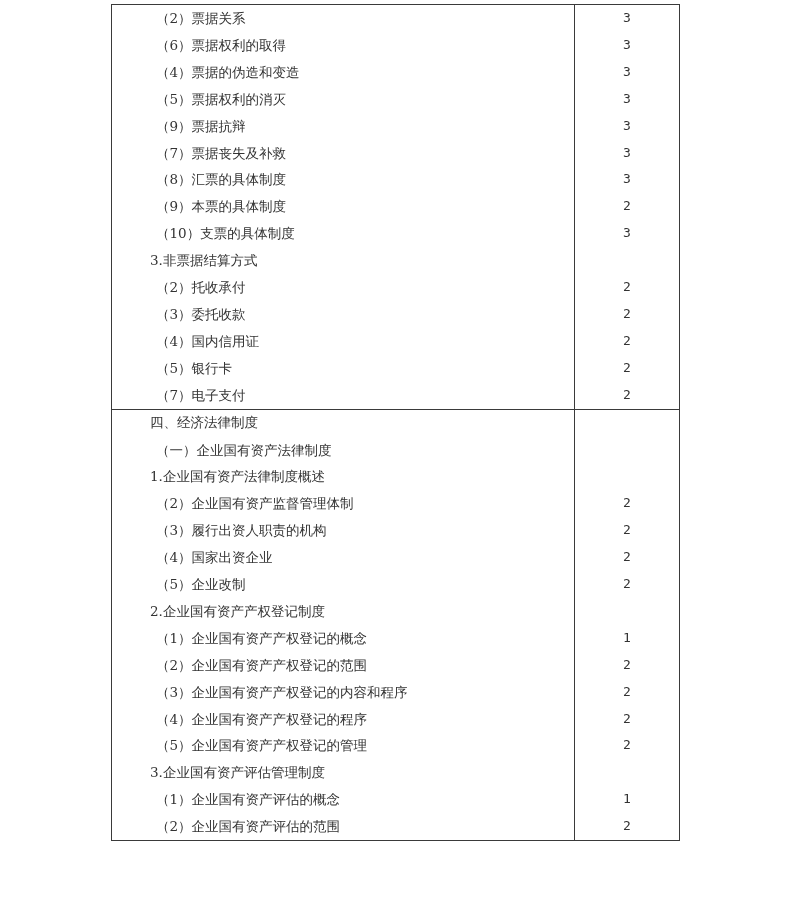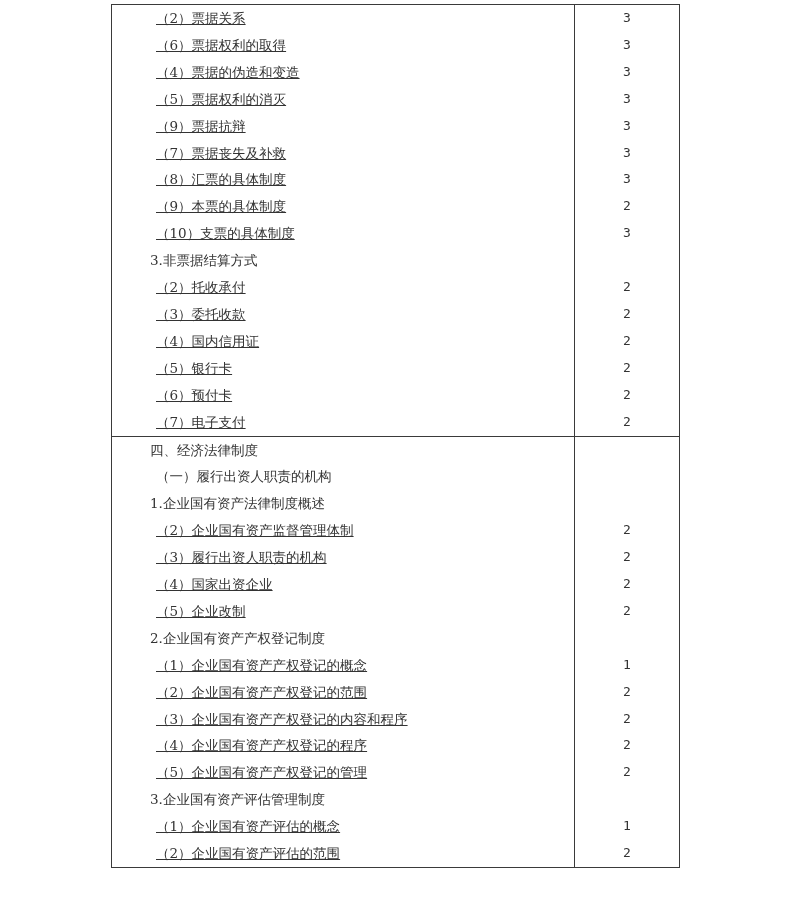--- a/index.html
+++ b/index.html
@@ -38,22 +38,22 @@
   }
   .col-level {
     width: 104px;
     border-right: 1.3px solid #3a3a3a;
     text-align: center;
     font-family: "DejaVu Sans Mono", "Liberation Mono", monospace;
     font-size: 13px;
   }
   .doc-table tr.first-row td { border-top: 1.3px solid #3a3a3a; }
   .doc-table tr.last-row td { border-bottom: 1.3px solid #3a3a3a; }
-  .doc-table tr.section-start td { border-top: 1.3px solid #3a3a3a; }
-  .lvl-item .topic-text { padding-left: 44px; text-decoration: underline; }
+  .doc-table tr.section-start td { border-top: 1.3px solid #3a3a3a; font-family: Liberation Serif, serif; }
+  .lvl-item .topic-text { padding-left: 44px; }
   .lvl-sub .topic-text { padding-left: 38px; }
   .lvl-section .topic-text { padding-left: 38px; }
   .lvl-group .topic-text { padding-left: 44px; }
   .topic-text { display: block; }
 </style>
 </head>
 <body>
 
 <table class="doc-table">
   <tbody id="table-body">
@@ -136,39 +136,33 @@
         <td class="col-level"><span>2</span></td>
       </tr>
       <tr class="lvl-item">
         <td class="col-topic">
           <span class="topic-text">（5）银行卡</span>
         </td>
         <td class="col-level"><span>2</span></td>
       </tr>
       <tr class="lvl-item">
         <td class="col-topic">
-          <span class="topic-text">（6）预付卡</span>
-        </td>
-        <td class="col-level"><span>2</span></td>
-      </tr>
-      <tr class="lvl-item">
-        <td class="col-topic">
           <span class="topic-text">（7）电子支付</span>
         </td>
         <td class="col-level"><span>2</span></td>
       </tr>
       <tr class="lvl-section section-start">
         <td class="col-topic">
           <span class="topic-text">四、经济法律制度</span>
         </td>
         <td class="col-level"><span></span></td>
       </tr>
       <tr class="lvl-group">
         <td class="col-topic">
-          <span class="topic-text">（一）履行出资人职责的机构</span>
+          <span class="topic-text">（一）企业国有资产法律制度</span>
         </td>
         <td class="col-level"><span></span></td>
       </tr>
       <tr class="lvl-sub">
         <td class="col-topic">
           <span class="topic-text">1.企业国有资产法律制度概述</span>
         </td>
         <td class="col-level"><span></span></td>
       </tr>
       <tr class="lvl-item">

